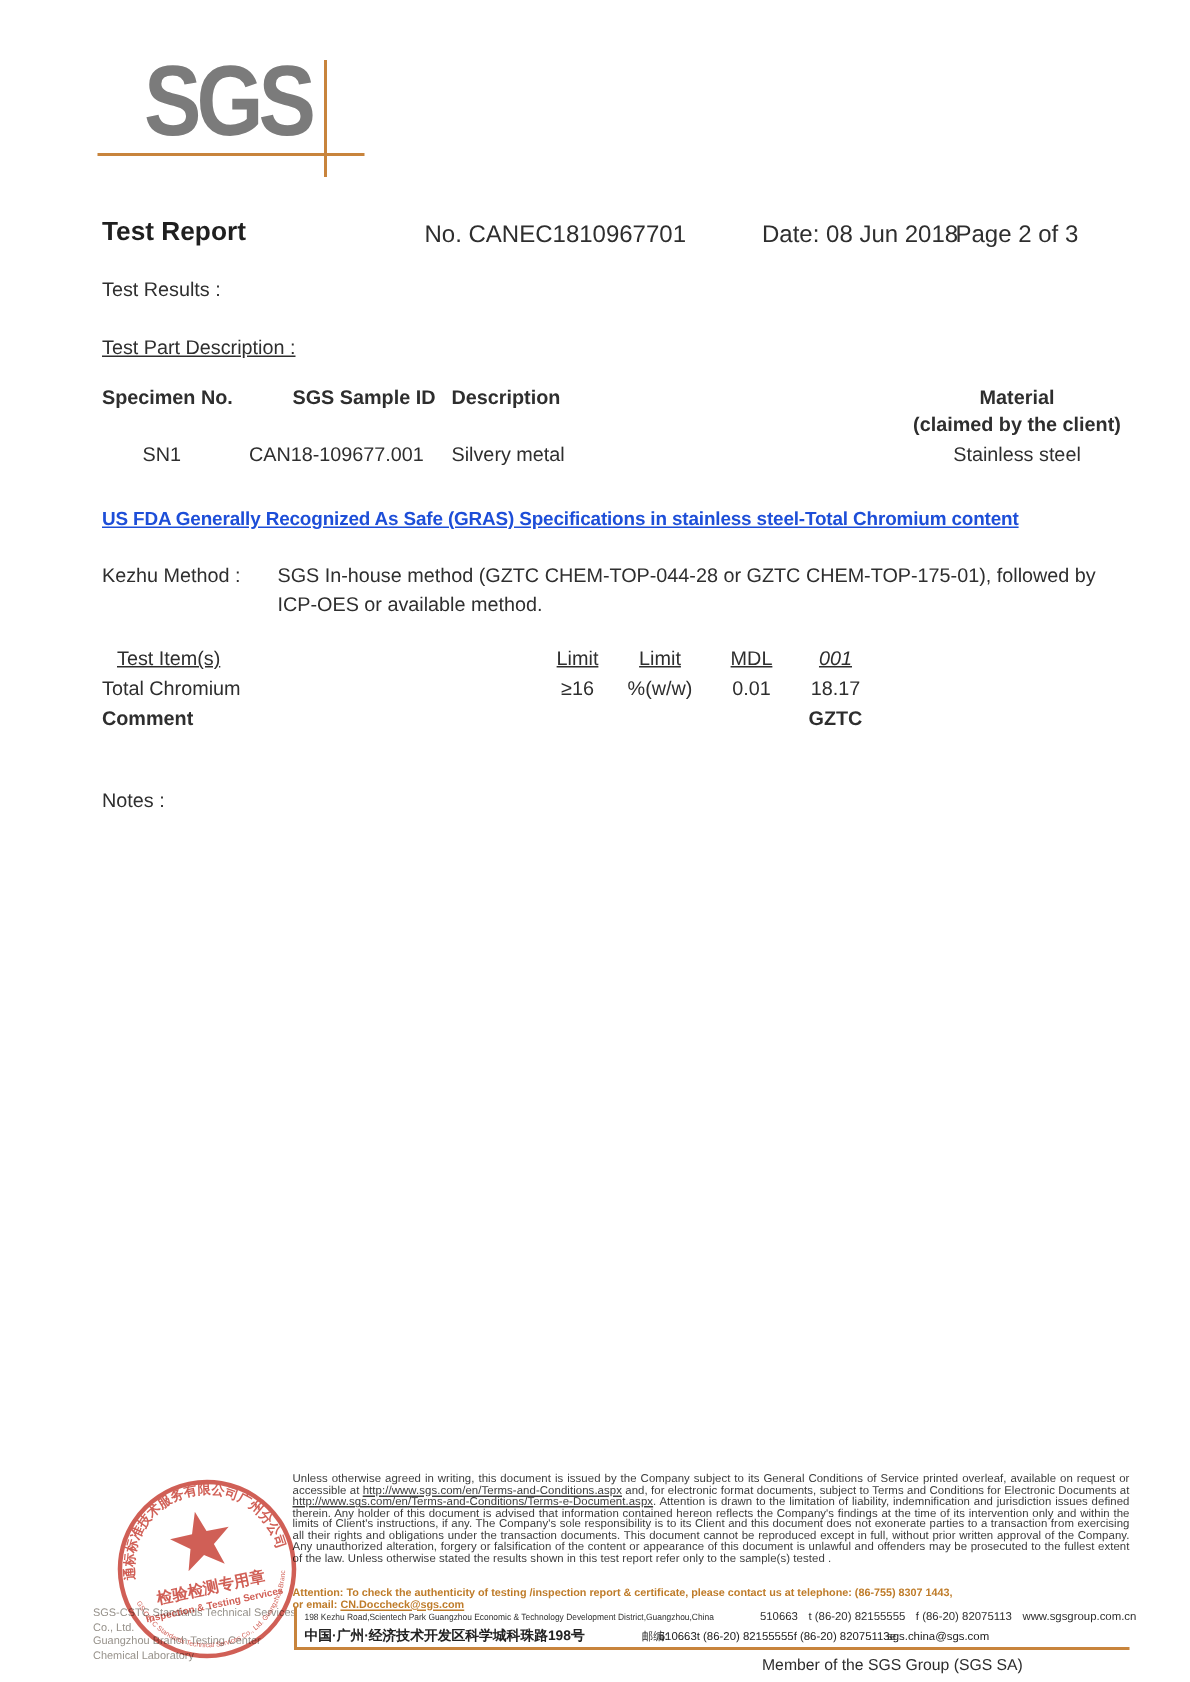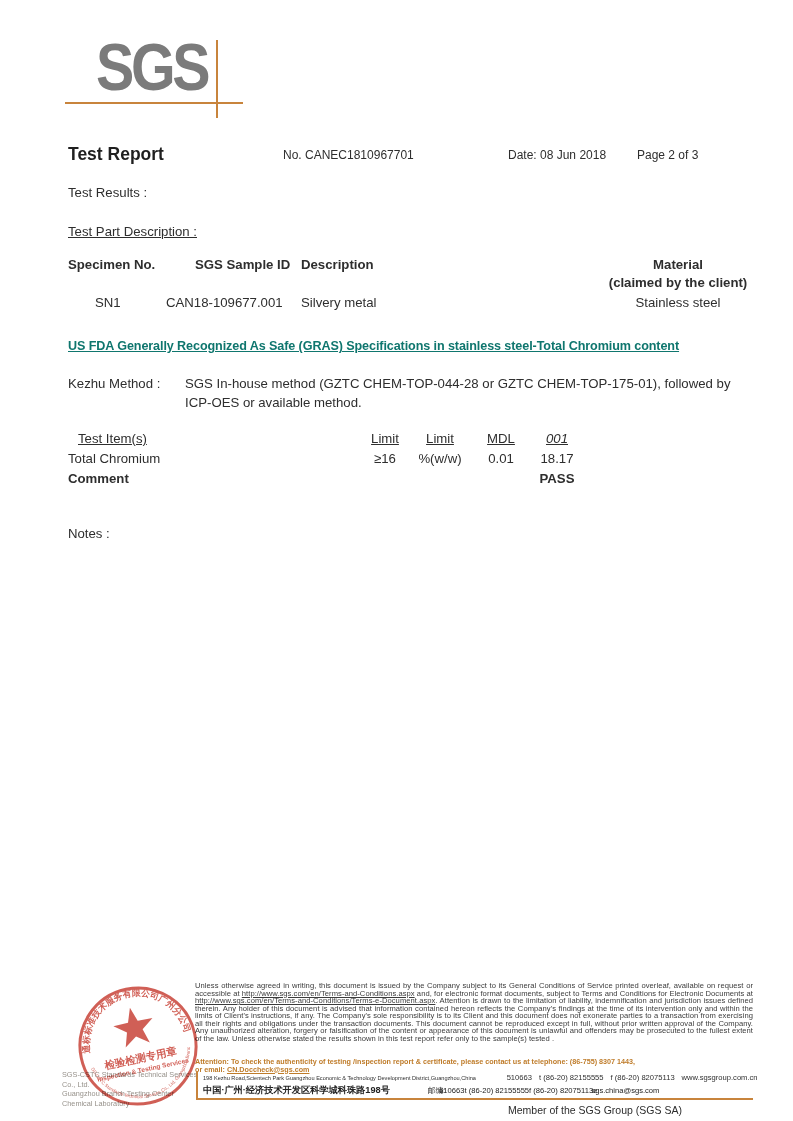--- a/index.html
+++ b/index.html
@@ -16,21 +16,21 @@
   .sgs-logo{
     left:96px;top:36px;font-size:70px;font-weight:bold;color:#7b7b7b;
     letter-spacing:-4px;transform:scaleX(0.82) scaleY(0.95);transform-origin:left top;
     line-height:66px;
   }
   .logo-hline{left:65px;top:102px;width:178px;height:2px;background:#c8843c;}
   .logo-vline{left:216px;top:40px;width:2px;height:78px;background:#c8843c;}
 
   
   .title{left:68px;top:144px;font-size:17.5px;font-weight:bold;color:#1f1f1f;}
-  .hinfo{top:148px;font-size:12px;}
+  .hinfo{top:148px;font-size:16px;}
   .fs13{font-size:13.2px;}
 
   
   .col-limit{left:355px;width:60px;text-align:center;}
   .col-unit{left:409px;width:62px;text-align:center;}
   .col-mdl{left:471px;width:60px;text-align:center;}
   .col-val{left:526px;width:62px;text-align:center;}
 
   .material-col{left:603px;width:150px;text-align:center;}
 
@@ -93,42 +93,42 @@
   <div class="abs fs13 b material-col" style="top:257px;">Material</div>
   <div class="abs fs13 b material-col" style="top:275px;">(claimed by the client)</div>
 
   <div>
     <div class="abs fs13" style="left:95px;top:295px;">SN1</div>
     <div class="abs fs13" style="left:166px;top:295px;">CAN18-109677.001</div>
     <div class="abs fs13" style="left:301px;top:295px;">Silvery metal</div>
     <div class="abs fs13 material-col" style="top:295px;">Stainless steel</div>
   </div>
 
-  <div class="abs b u" style="left:68px;top:339px;font-size:12.6px;white-space:nowrap;letter-spacing:-0.1px;color:#0f766e;">US FDA Generally Recognized As Safe (GRAS) Specifications in stainless steel-Total Chromium content</div>
+  <div class="abs b u" style="left:68px;top:339px;font-size:12.6px;white-space:nowrap;letter-spacing:-0.1px;color:#1d4ed8;">US FDA Generally Recognized As Safe (GRAS) Specifications in stainless steel-Total Chromium content</div>
 
   <div class="abs fs13" style="left:68px;top:376px;">Kezhu Method :</div>
   <div class="abs fs13" style="left:185px;top:376px;">SGS In-house method (GZTC CHEM-TOP-044-28 or GZTC CHEM-TOP-175-01), followed by</div>
   <div class="abs fs13" style="left:185px;top:395px;">ICP-OES or available method.</div>
 
   <div class="abs fs13 u" style="left:78px;top:431px;">Test Item(s)</div>
   <div class="abs fs13 u col-limit" style="top:431px;">Limit</div>
   <div class="abs fs13 u col-unit" style="top:431px;">Limit</div>
   <div class="abs fs13 u col-mdl" style="top:431px;">MDL</div>
   <div class="abs fs13 u i col-val" style="top:431px;">001</div>
 
   <div>
     <div class="abs fs13" style="left:68px;top:451px;">Total Chromium</div>
     <div class="abs fs13 col-limit" style="top:451px;">≥16</div>
     <div class="abs fs13 col-unit" style="top:451px;">%(w/w)</div>
     <div class="abs fs13 col-mdl" style="top:451px;">0.01</div>
     <div class="abs fs13 col-val" style="top:451px;">18.17</div>
   </div>
 
   <div class="abs fs13 b" style="left:68px;top:471px;">Comment</div>
-  <div class="abs fs13 b col-val" style="top:471px;">PASS</div>
+  <div class="abs fs13 b col-val" style="top:471px;">GZTC</div>
 
   <div class="abs fs13" style="left:68px;top:526px;">Notes :</div>
   <div class="abs fs13 notes-list" style="left:115px;top:546px;">
   </div>
 
   <div class="abs company-gray">
     <div>SGS-CSTC Standards Technical Services Co., Ltd.</div>
     <div>Guangzhou Branch Testing Center Chemical Laboratory</div>
   </div>
 

